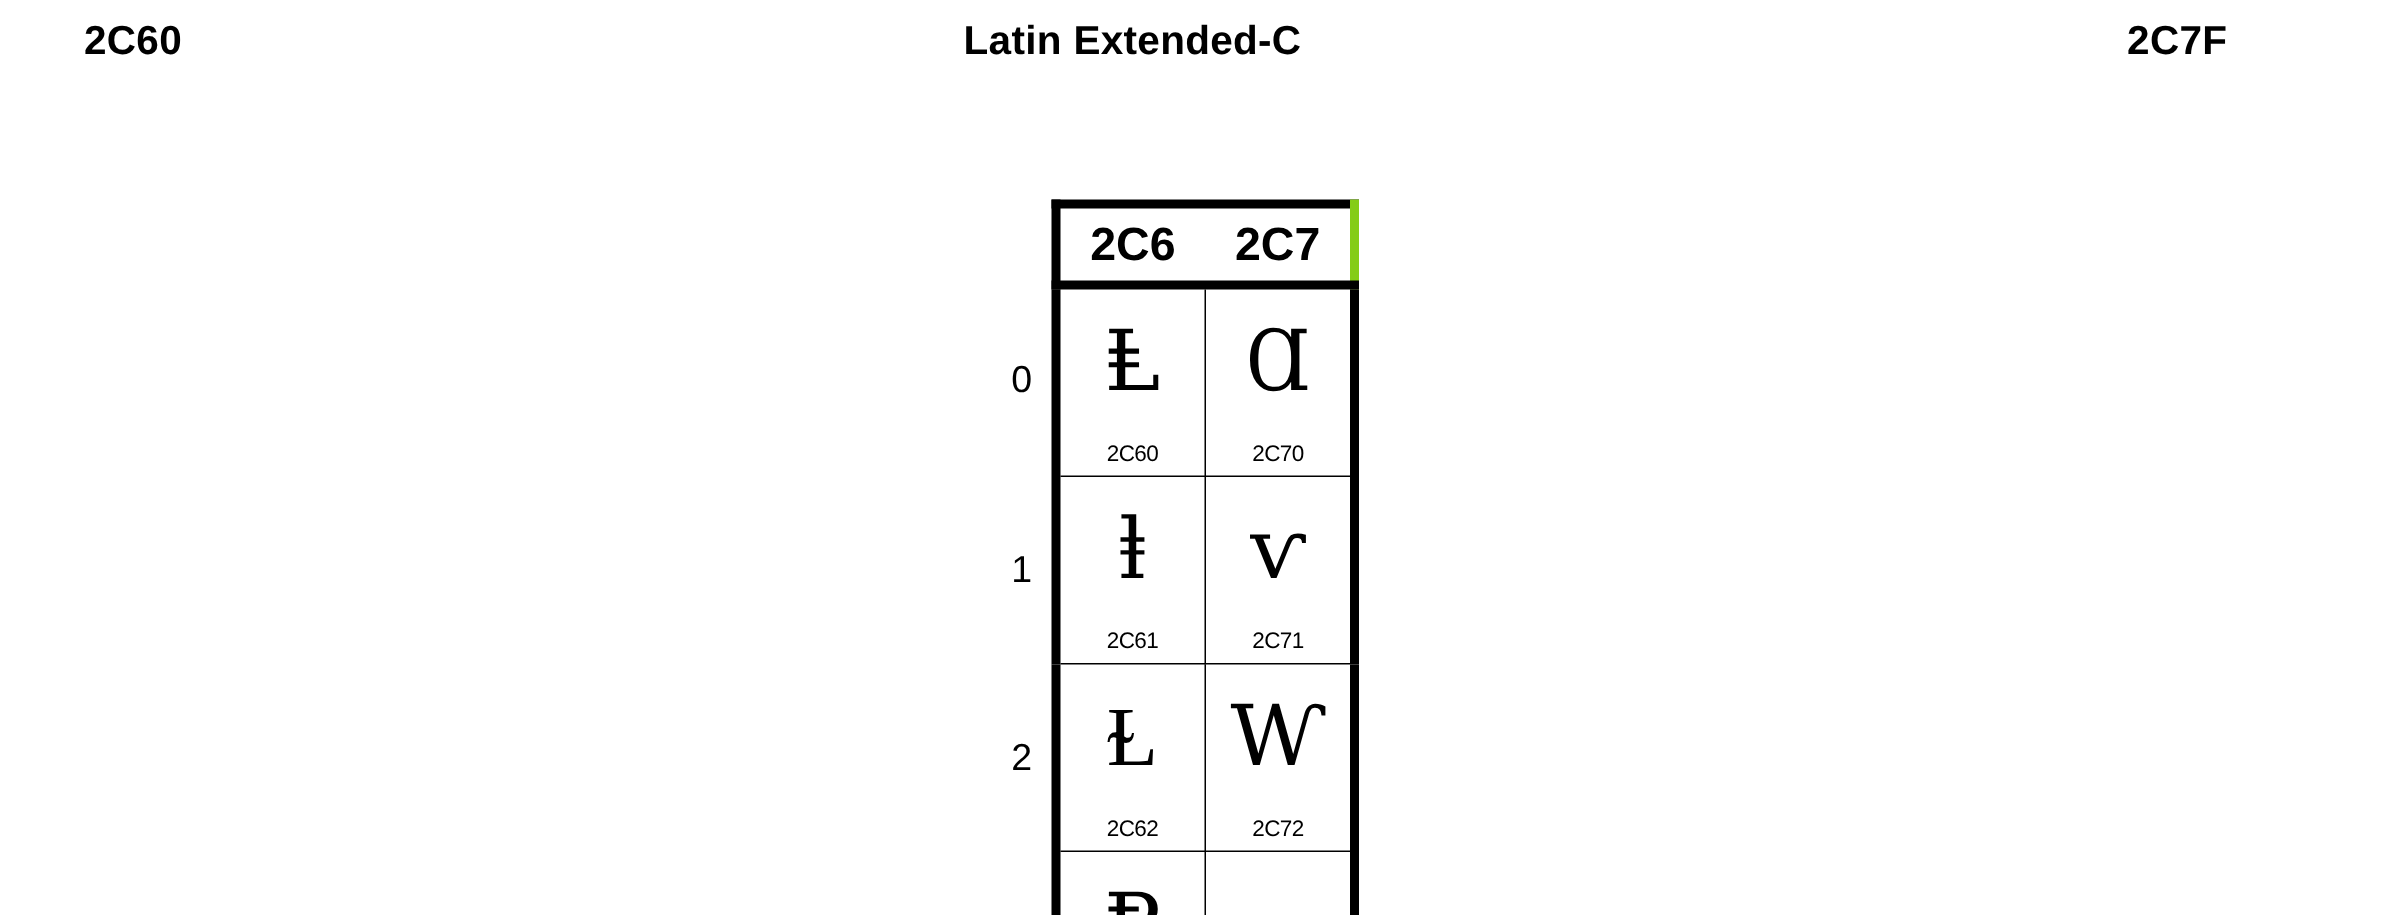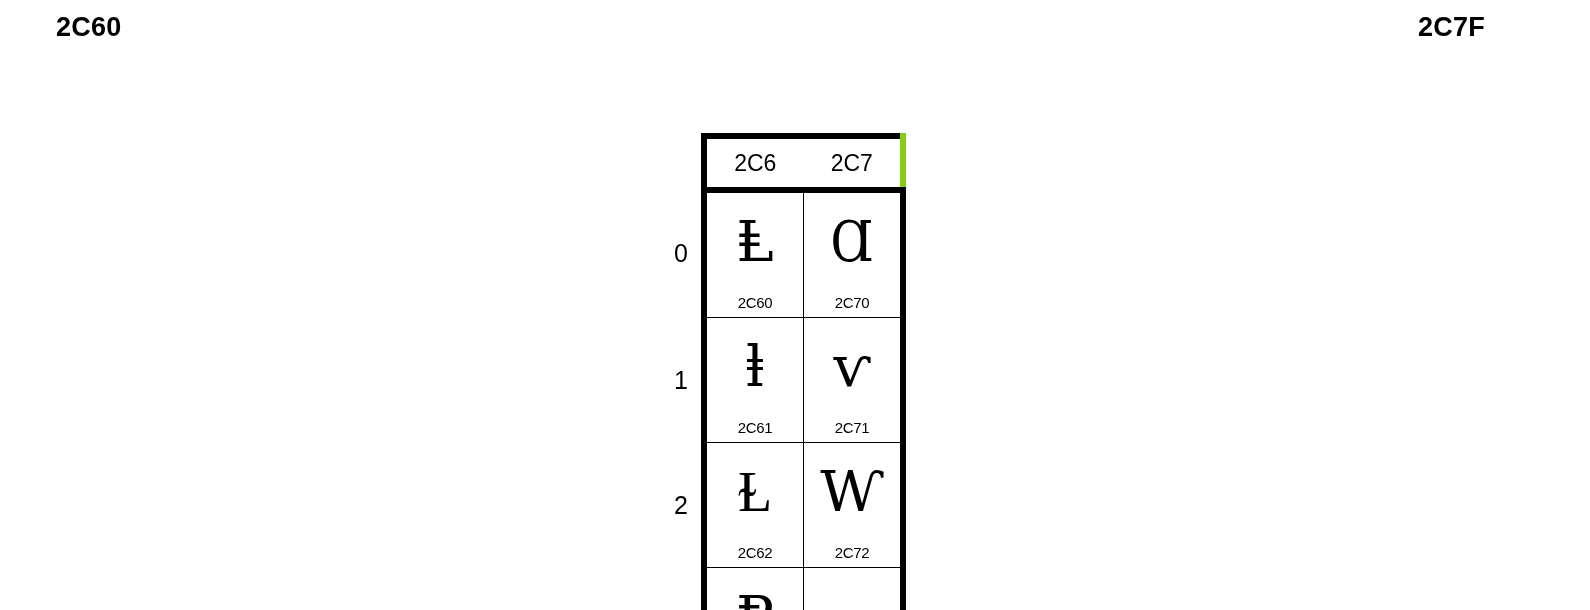--- a/index.html
+++ b/index.html
@@ -66,22 +66,22 @@
   .corner {
     border: none;
   }
 
   
   .colhead {
     height: 48px;
     width: 96px;
     text-align: center;
     vertical-align: middle;
-    font-size: 23px;
-    font-weight: normal;
+    font-size: 31px;
+    font-weight: bold;
     font-family: "Liberation Sans", sans-serif;
     border-top: 6px solid #000;
     border-bottom: 6px solid #000;
   }
   .colhead.first { border-left: 6px solid #000; }
   .colhead.last  { border-right: 6px solid #84cc16; }
 
   
   .cell {
     width: 96px;
@@ -118,20 +118,21 @@
     letter-spacing: -0.4px;
     color: #000;
   }
   .cell.empty .glyph { content: ""; }
 </style>
 </head>
 <body>
 
 <div class="page-header">
   <div class="hdr-left">2C60</div>
+  <div class="hdr-center">Latin Extended-C</div>
   <div class="hdr-right">2C7F</div>
 </div>
 
 <div class="chart-wrap">
   <table class="codechart">
     <tbody>
         <tr>
       <td class="corner"></td>
       <th class="colhead first">2C6</th>
       <th class="colhead last">2C7</th>

